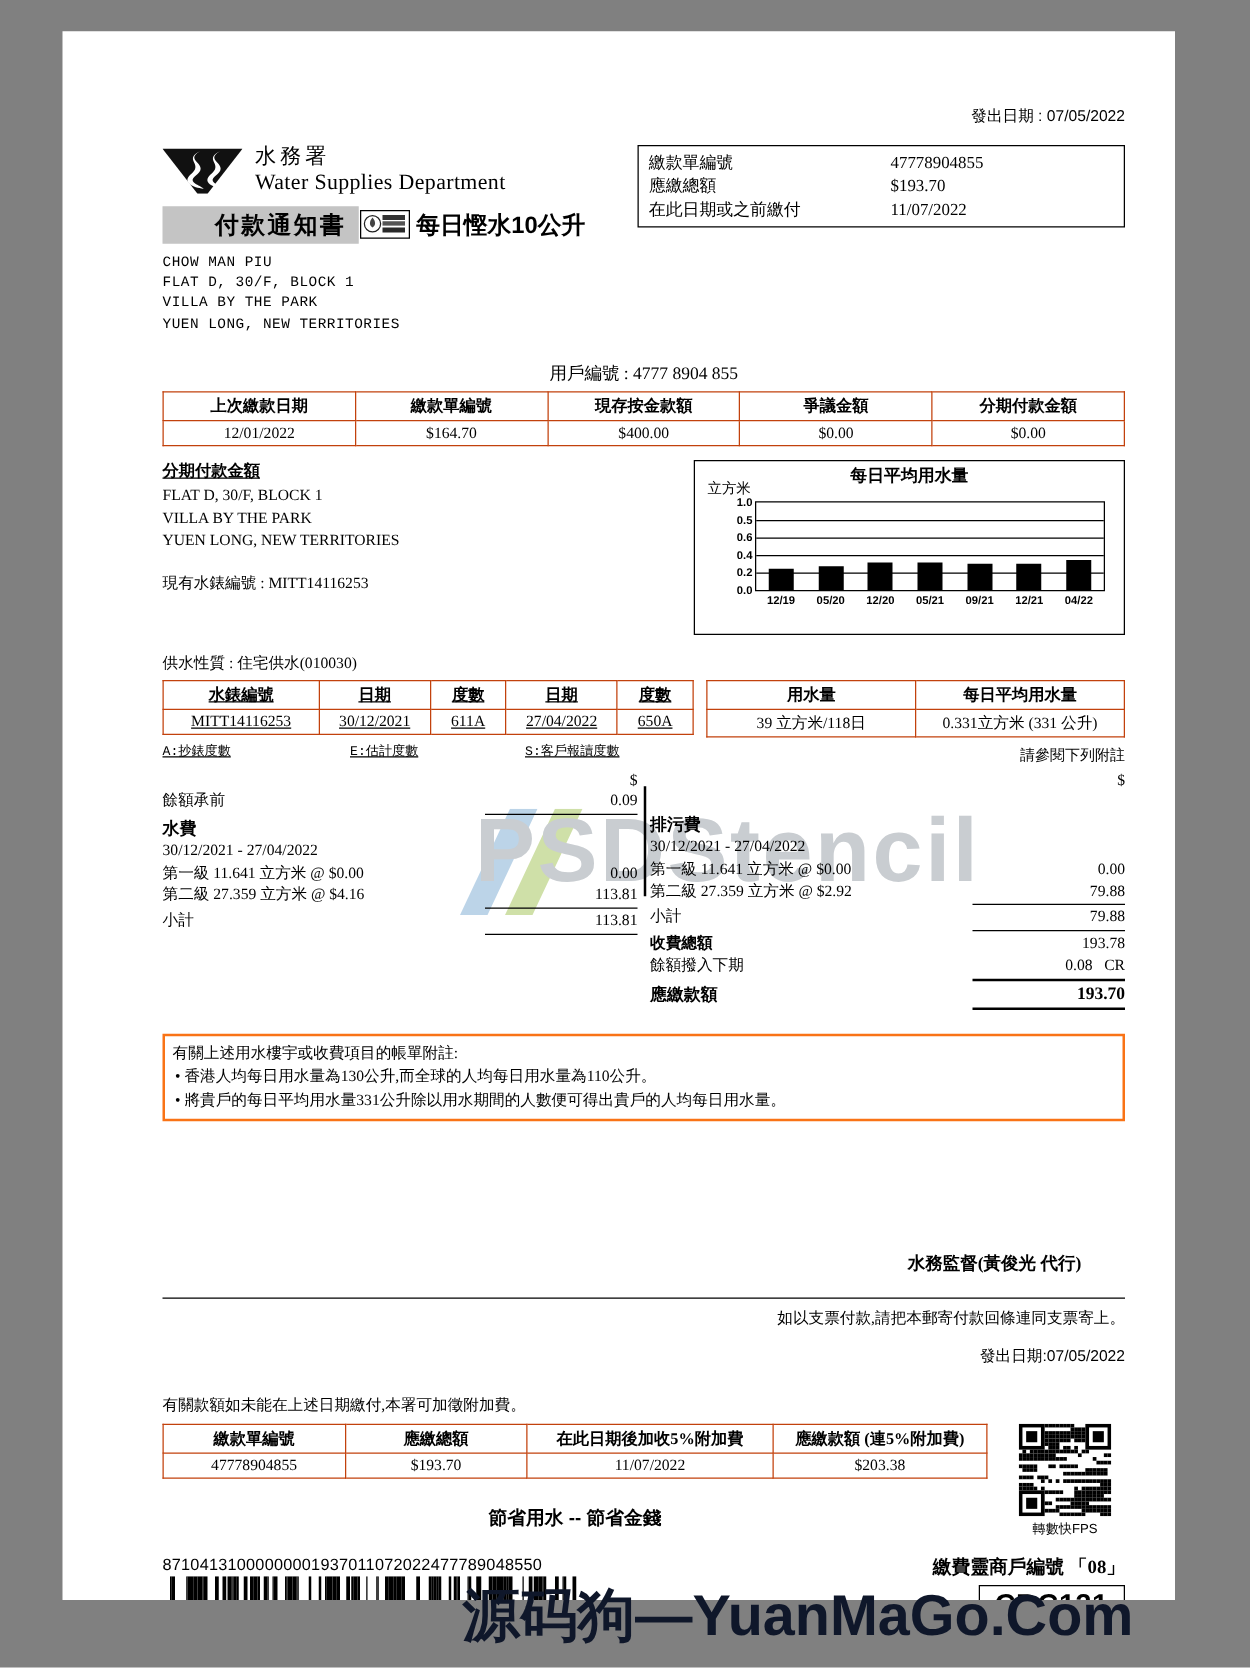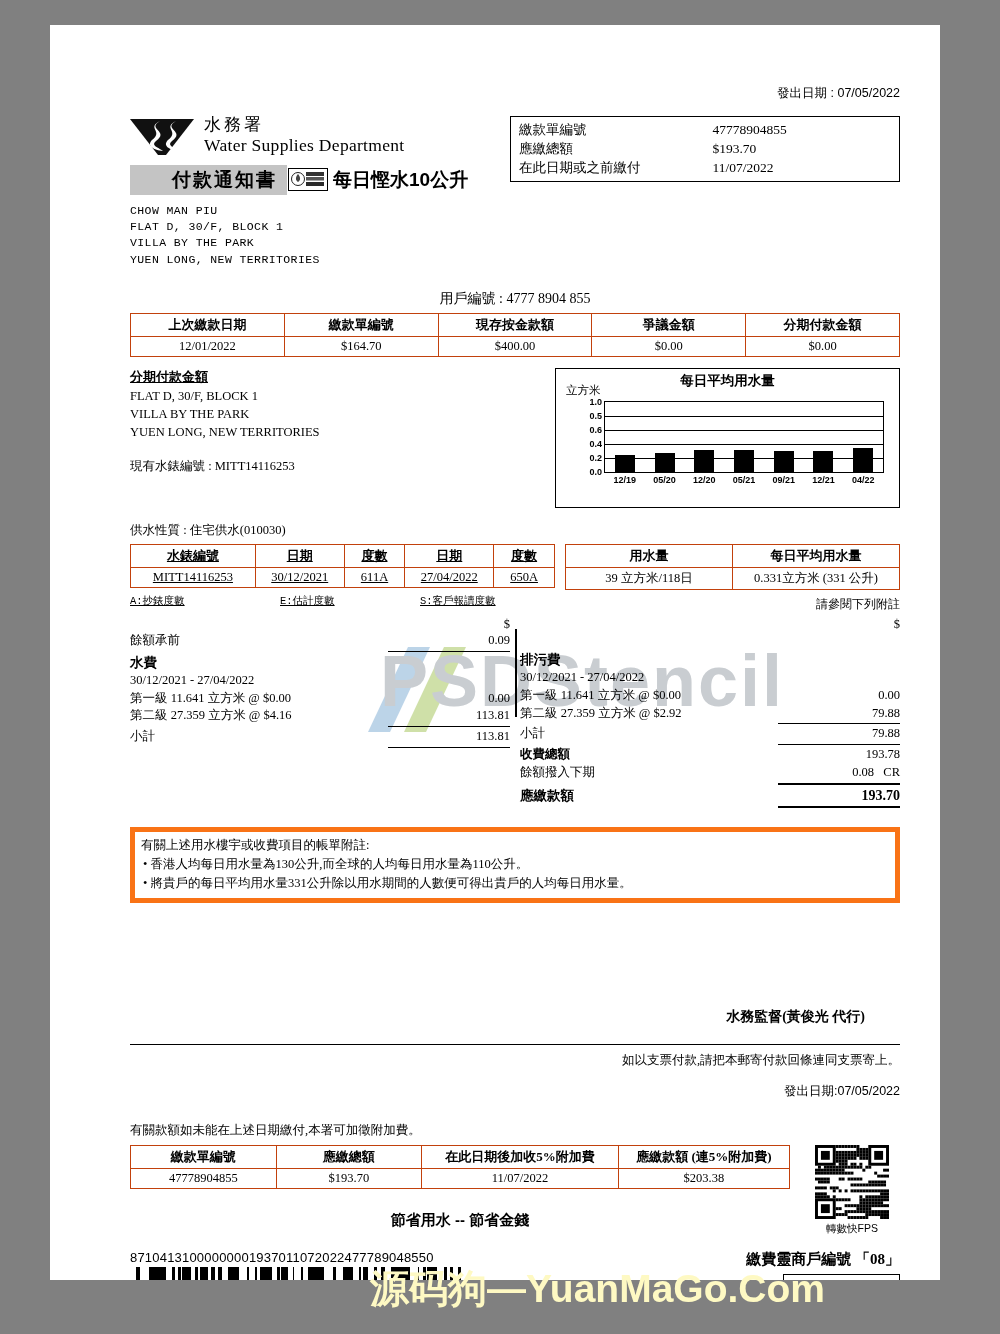--- a/index.html
+++ b/index.html
@@ -50,23 +50,23 @@
     left: 318px;
     top: 622px;
     z-index: 1;
     pointer-events: none;
   }
   .wm-bottom {
     position: absolute;
     left: 370px;
     top: 1262px;
     font-family: "Liberation Sans", sans-serif;
-    font-size: 39px;
-    font-weight: bold;
-    color: #fef9c3;
+    font-size: 46px;
+    font-weight: bold;
+    color: #0f172a;
     white-space: nowrap;
     z-index: 6;
     pointer-events: none;
   }
 
   
   .issue-date {
     text-align: right;
     font-size: 12.5px;
     font-family: "Liberation Sans", sans-serif;
@@ -327,21 +327,21 @@
     left: 385px;
     top: 12px;
     width: 2px;
     height: 88px;
     background: #000;
   }
   .bold-amt { font-weight: bold; font-size: 14px; }
 
   
   .notes {
-    border: 5px solid #f97316;
+    border: 2px solid #f97316;
     margin-top: 18px;
     padding: 4px 6px 5px 6px;
     font-size: 12.5px;
     line-height: 1.5;
   }
   .notes .b { padding-left: 2px; }
 
   
   .sig {
     text-align: right;

